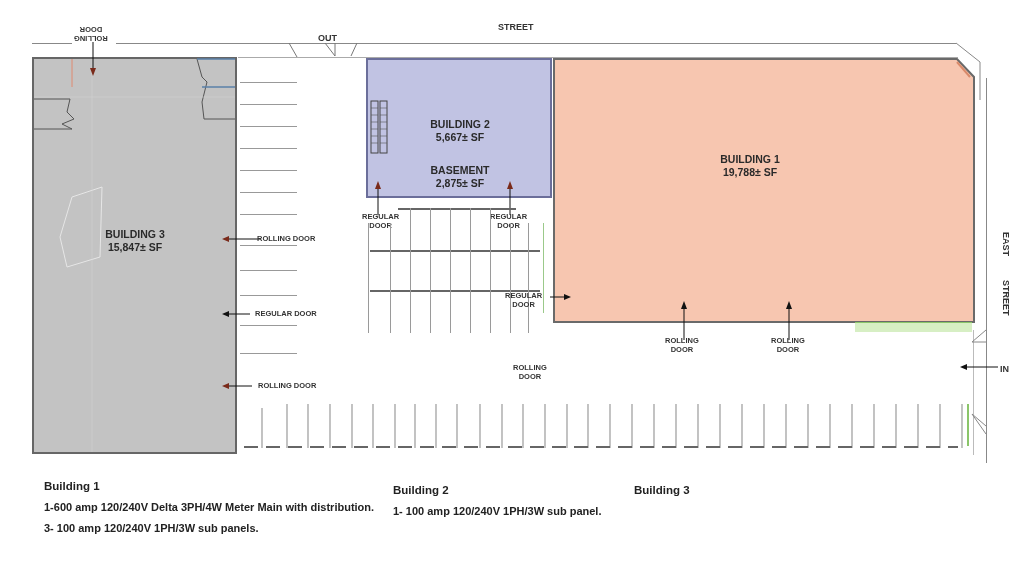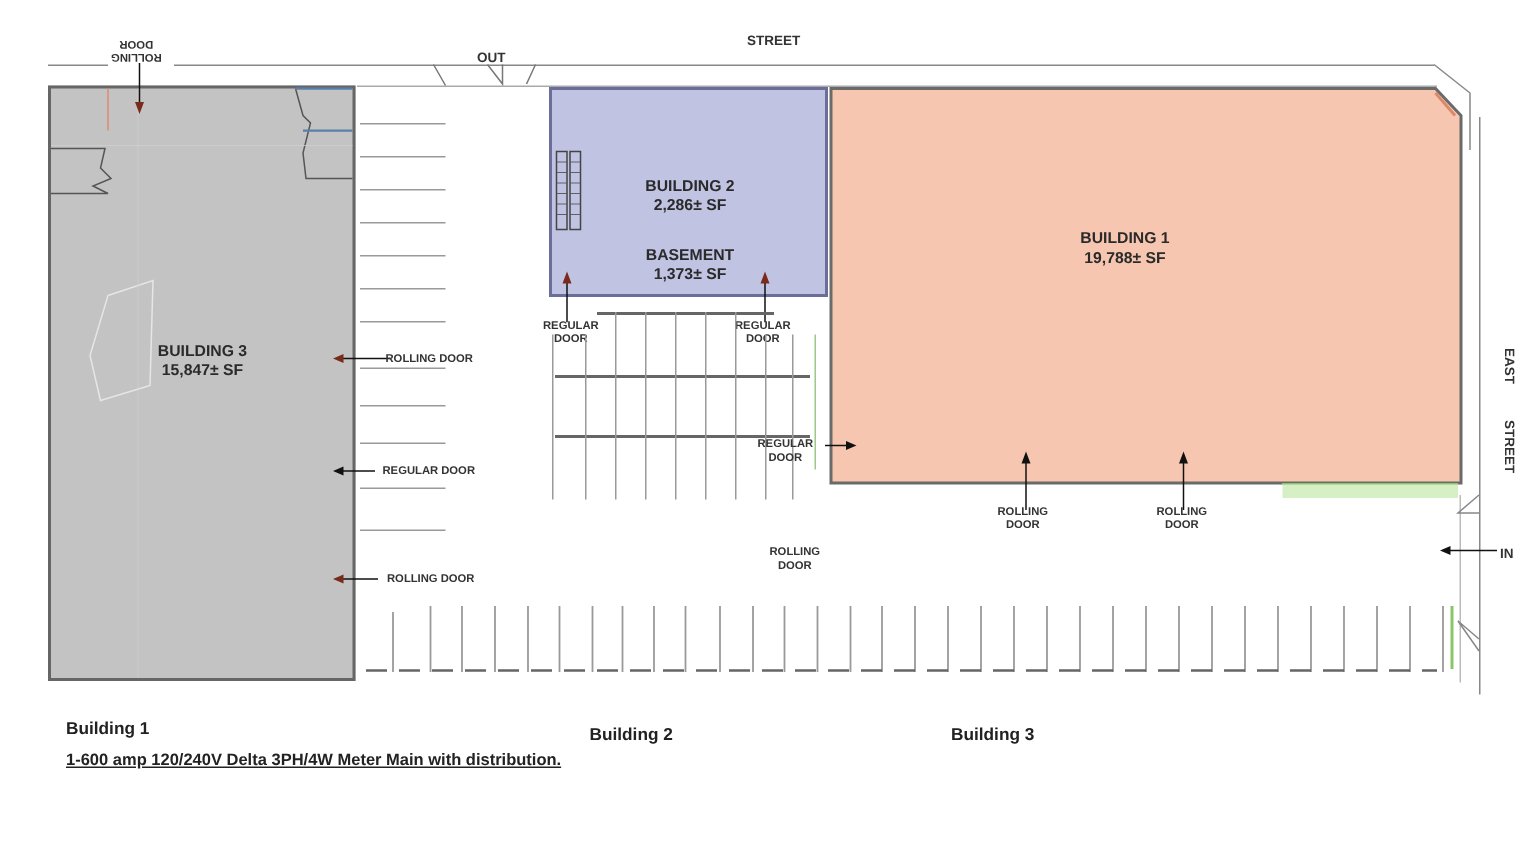--- a/index.html
+++ b/index.html
@@ -10,21 +10,21 @@
          text-align:center; line-height:1.15; white-space:nowrap; }
   .lbl-sm { font-size:7.5px; }
   .lbl-md { font-size:9px; }
   .bldg-label { position:absolute; font-weight:bold; color:#2a2a2a; text-align:center; font-size:10.5px; line-height:1.25; }
   .line { position:absolute; background:#888; }
   .stall { position:absolute; width:2px; background:#9a9a9a; }
   .stall-end { position:absolute; height:2px; background:#777; }
   .notes { position:absolute; top:470px; left:30px; width:945px; height:92px; background:#fff; }
   .note-col { position:absolute; font-size:11px; font-weight:bold; color:#222; }
   .note-col .h { font-size:11.5px; margin-bottom:9px; }
-  .note-col .r { margin-bottom:9px;text-decoration:underline; }
+  .note-col .r { margin-bottom:9px; }
 </style>
 </head>
 <body>
 
 <div class="abs" style="left:0;top:0;width:1024px;height:465px;">
 
   <div class="lbl lbl-md" style="left:498px;top:22px;">STREET</div>
   <div class="lbl lbl-md" style="left:318px;top:33px;">OUT</div>
   <div class="line" style="left:32px;top:43px;width:40px;height:1px;"></div>
   <div class="line" style="left:116px;top:43px;width:840px;height:1px;"></div>
@@ -126,25 +126,25 @@
       <line x1="10" y1="8" x2="17" y2="8"></line>
         <line x1="10" y1="15" x2="17" y2="15"></line>
         <line x1="10" y1="22" x2="17" y2="22"></line>
       <line x1="10" y1="29" x2="17" y2="29"></line>
         <line x1="10" y1="36" x2="17" y2="36"></line>
         <line x1="10" y1="43" x2="17" y2="43"></line>
     </g>
   </svg>
   <div class="bldg-label" style="left:410px;top:118px;width:100px;">
     <div>BUILDING 2</div>
-    <div>2,286± SF</div>
+    <div>5,667± SF</div>
   </div>
   <div class="bldg-label" style="left:410px;top:164px;width:100px;">
     <div>BASEMENT</div>
-    <div>1,373± SF</div>
+    <div>2,875± SF</div>
   </div>
 
   <svg class="abs" style="left:373px;top:180px;" width="10" height="35">
     <line x1="5" y1="35" x2="5" y2="6" stroke="#111"></line>
     <polygon points="5,1 2,9 8,9" fill="#7a2a1a"></polygon>
   </svg>
   <div class="lbl lbl-sm" style="left:362px;top:213px;">
     <div>REGULAR</div>
     <div>DOOR</div>
   </div>
@@ -253,20 +253,22 @@
       <line x1="4" y1="47" x2="718" y2="47" stroke-dasharray="14,8"></line>
     </g>
     <line x1="728" y1="4" x2="728" y2="46" stroke="#8bc56a" stroke-width="2"></line>
   </svg>
 </div>
 
 <div class="notes">
   <div class="note-col" style="left:14px;top:10px;">
     <div class="h">Building 1</div>
     <div class="r">1-600 amp 120/240V Delta 3PH/4W Meter Main with distribution.</div>
+    <div class="r">3- 100 amp 120/240V 1PH/3W sub panels.</div>
   </div>
   <div class="note-col" style="left:363px;top:14px;">
     <div class="h">Building 2</div>
+    <div class="r">1- 100 amp 120/240V 1PH/3W sub panel.</div>
   </div>
   <div class="note-col" style="left:604px;top:14px;">
     <div class="h">Building 3</div>
   </div>
 </div>
 
 </body></html>

